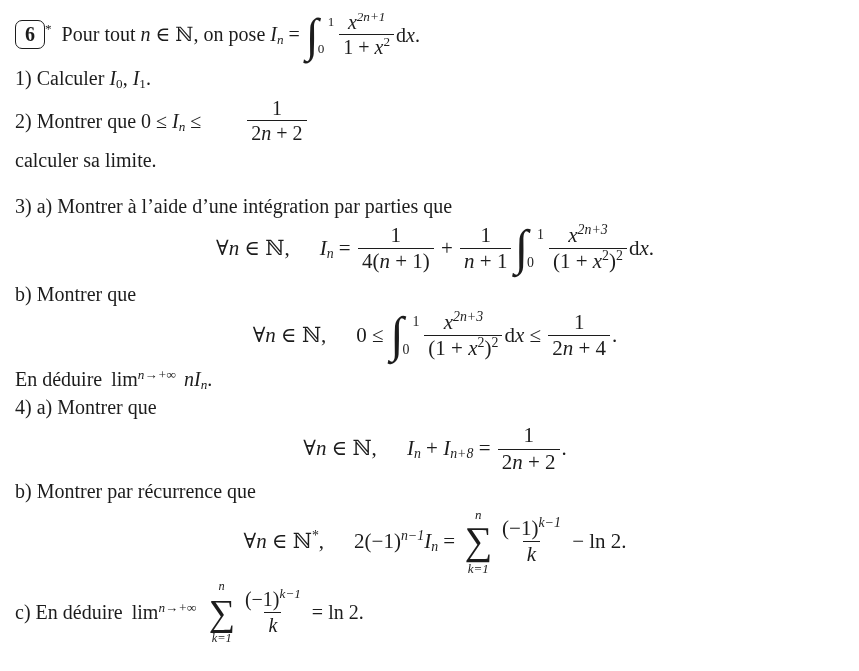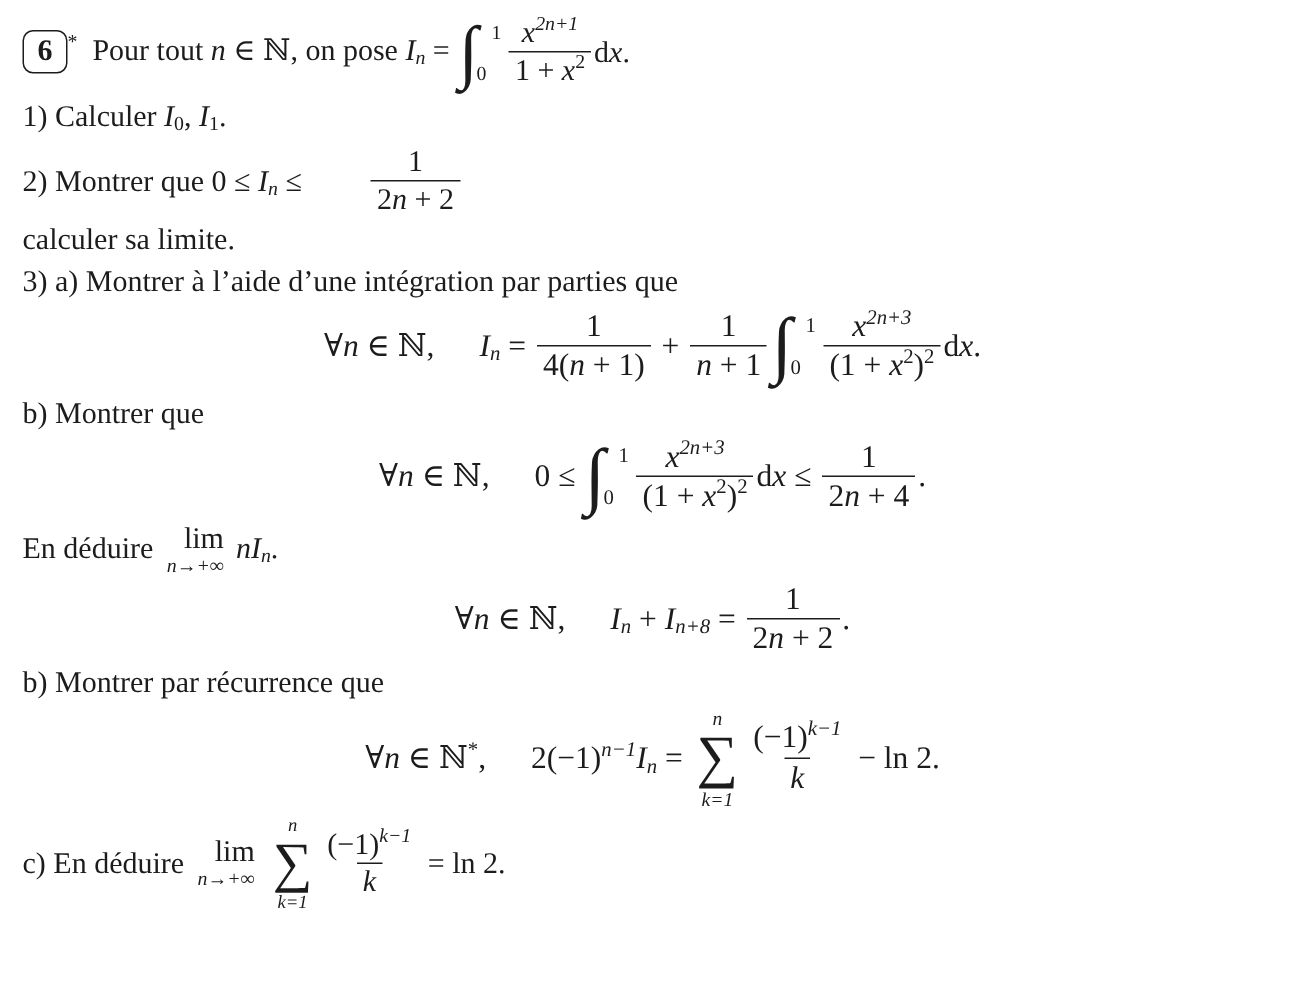--- a/index.html
+++ b/index.html
@@ -23,28 +23,28 @@
   .fr-den { border-top:1.45px solid currentColor; }
   .intwrap { display:inline-flex; align-items:center; margin:0 3px 0 1px; }
   .int-glyph { font-size:2.35em; line-height:.95; }
   .int-lims { display:inline-flex; flex-direction:column; justify-content:space-between; align-items:flex-start; font-size:.66em; height:3.3em; margin-left:1px; }
   .int-top { margin-left:8px; }
   .int-bot { margin-left:-2px; }
   .sum { display:inline-flex; flex-direction:column; align-items:center; line-height:1; margin:0 4px; }
   .sum-top { font-size:.62em; }
   .sum-glyph { font-size:1.85em; line-height:1; margin:1px 0; }
   .sum-bot { font-size:.62em; }
-  .lim { display:inline-flex; flex-direction:column; align-items:flex-end; line-height:1.1; margin:0 8px 0 4px; }
+  .lim { display:inline-flex; flex-direction:row; align-items:flex-start; line-height:1.1; margin:0 8px 0 4px; }
   .lim-under { font-size:.66em; }
   .exbox { display:inline-block; border:1.7px solid currentColor; border-radius:7px; padding:0 9px; font-weight:700; line-height:1.35; }
   .gap { display:inline-block; width:30px; }
   .r1 { margin-bottom:5px; }
   .r2 { margin-bottom:5px;align-items:flex-end; }
   .r3 { margin-bottom:1px;gap:39px; }
-  .r4 { margin-bottom:2px;font-family:Liberation Serif, serif; }
+  .r4 { margin-bottom:20px;font-family:Liberation Serif, serif; }
   .r5 { margin-bottom:4px; }
   .r6 { margin-top:2px; margin-bottom:6px; }
   .r7 { margin-bottom:3px; }
   .r8 { margin-bottom:4px; }
   .r9 { margin-bottom:2px; }
   .r10 { margin-bottom:3px; }
   .r11 { margin-bottom:3px; }
   .r12 { margin-bottom:4px; }
   .r13 { margin-bottom:5px; }
 </style>
@@ -103,20 +103,23 @@
     <span class="frac"><span class="fr-num rm">1</span><span class="fr-den"><span class="rm">2</span><span class="mi">n</span><span class="rm"> + 4</span></span></span>
     <span class="rm">.</span>
   </div>
 
   <div class="row r9">
     <span class="rm">En déduire </span>
     <span class="lim"><span class="rm">lim</span><span class="lim-under mi">n→+∞</span></span>
     <span><span class="mi">n</span><span class="mi">I</span><span class="sb mi">n</span><span class="rm">.</span></span>
   </div>
 
+  <div class="row r10">
+    <span class="rm">4) a) Montrer que</span>
+  </div>
 
   <div class="row display r11">
     <span><span class="rm">∀</span><span class="mi">n</span><span class="rm"> ∈ ℕ,</span></span>
     <span class="gap"></span>
     <span><span class="mi">I</span><span class="sb mi">n</span><span class="rm"> + </span><span class="mi">I</span><span class="sb mi">n+8</span><span class="rm"> = </span></span>
     <span class="frac"><span class="fr-num rm">1</span><span class="fr-den"><span class="rm">2</span><span class="mi">n</span><span class="rm"> + 2</span></span></span>
     <span class="rm">.</span>
   </div>
 
   <div class="row r12">

